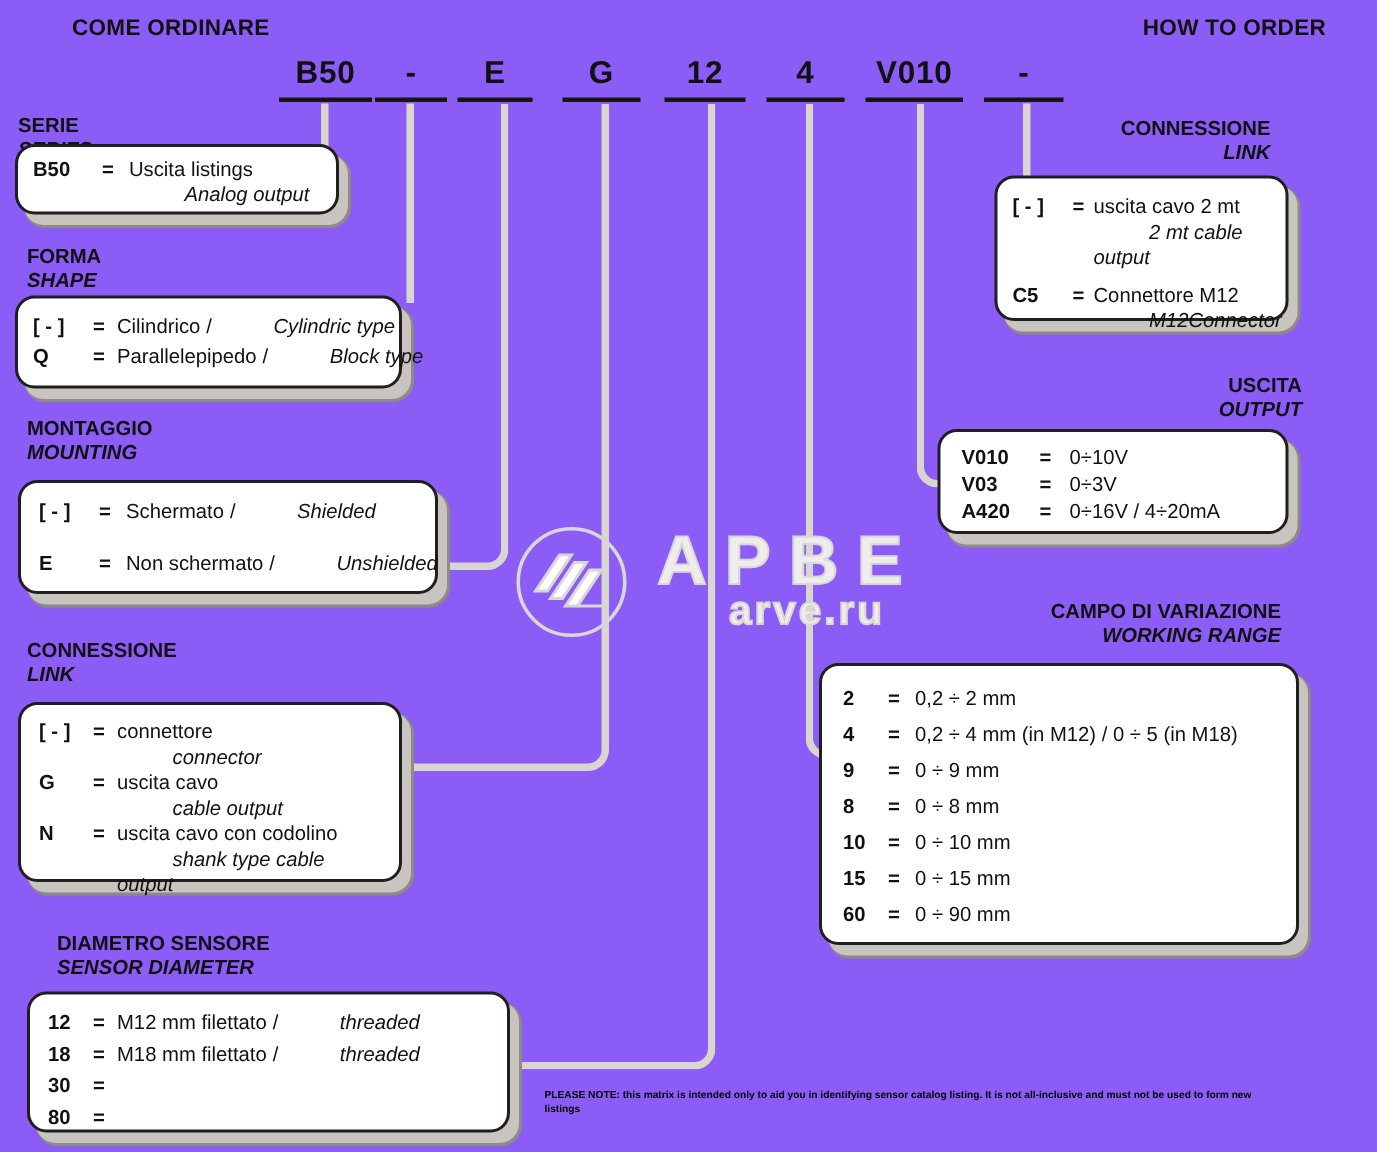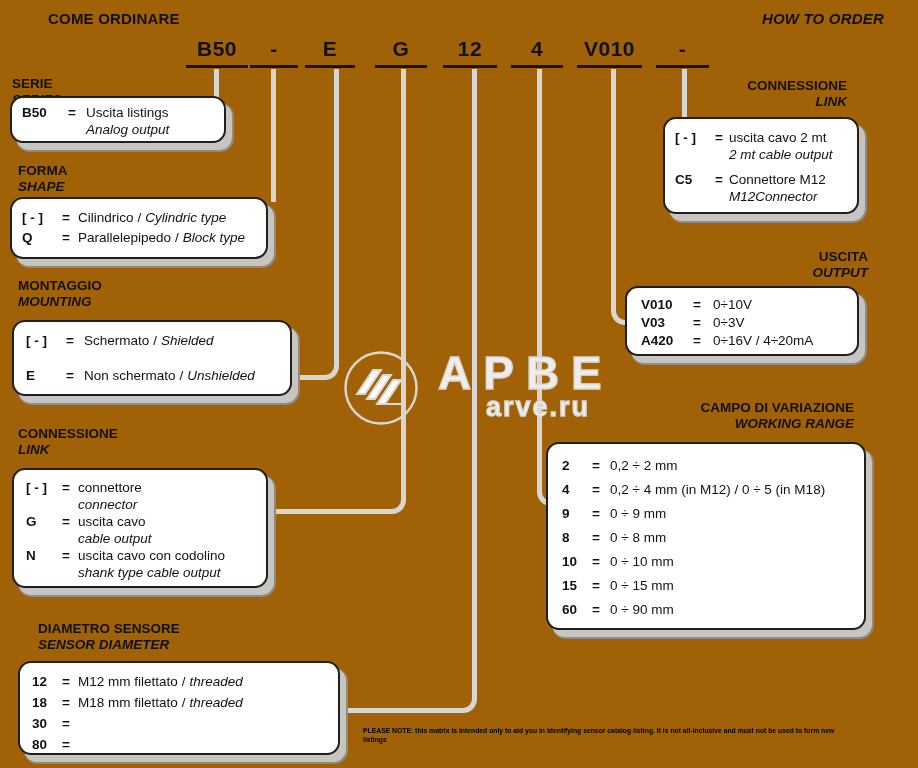--- a/index.html
+++ b/index.html
@@ -1,23 +1,23 @@
 <!DOCTYPE html>
 <html><head>
 <meta charset="utf-8">
 <style>
   html,body{margin:0;padding:0;background:#fff;}
   #canvas{
-    position:relative;width:918px;height:768px;background:#a16207;
+    position:relative;width:918px;height:768px;background:#8b5cf6;
     font-family:"Liberation Sans",sans-serif;color:#111;overflow:hidden;
   }
   
   .hdr{position:absolute;font-size:15px;font-weight:bold;letter-spacing:.2px;}
   #hdr-it{left:48px;top:10px;}
-  #hdr-en{right:34px;top:10px;font-style:italic;}
+  #hdr-en{right:34px;top:10px;}
 
   
   .seg{
     position:absolute;top:36px;height:29px;border-bottom:3.5px solid #151515;
     text-align:center;font-size:21px;font-weight:bold;letter-spacing:.5px;line-height:26px;
   }
 
   
   .vline{position:absolute;width:5px;background:#d9d5d0;}
   .lbend{position:absolute;border-right:5px solid #d9d5d0;border-bottom:5px solid #d9d5d0;
@@ -34,21 +34,21 @@
   .box{
     position:absolute;background:#fff;border:2px solid #1f1f1f;border-radius:13px;
     box-shadow:6px 7px 0 0 #c8c5c1, 7px 8px 0 1px #8e8b87;
     font-size:13.5px;line-height:17px;box-sizing:border-box;
   }
   .row{display:grid;align-items:baseline;}
   .code{font-weight:bold;white-space:nowrap;}
   .eq{font-weight:bold;}
   .desc{white-space:nowrap;}
   .sep{margin:0 4px;}
-  em{}
+  em{margin-left:37px;}
 
   #box-serie{left:10px;top:96px;width:216px;height:47px;padding:6px 10px;}
   #box-serie .row{grid-template-columns:46px 18px 1fr;}
   #box-serie .cont{margin-left:64px;}
 
   #box-forma{left:10px;top:197px;width:258px;height:62px;padding:9px 10px;}
   #box-forma .row{grid-template-columns:40px 16px 1fr;line-height:20px;}
 
   #box-montaggio{left:12px;top:320px;width:280px;height:76px;padding:10px 12px;
     display:flex;flex-direction:column;justify-content:space-between;}

